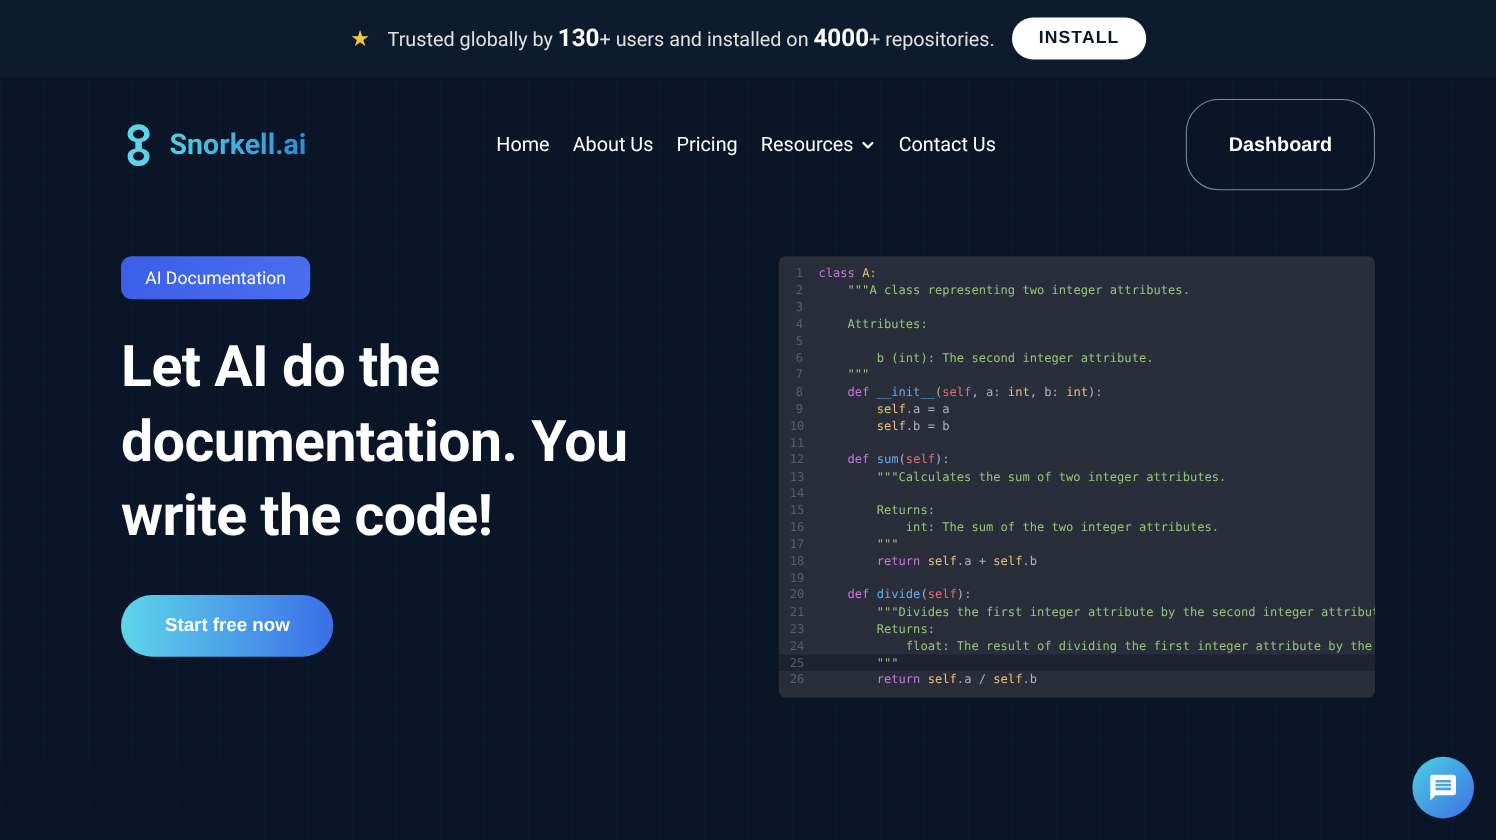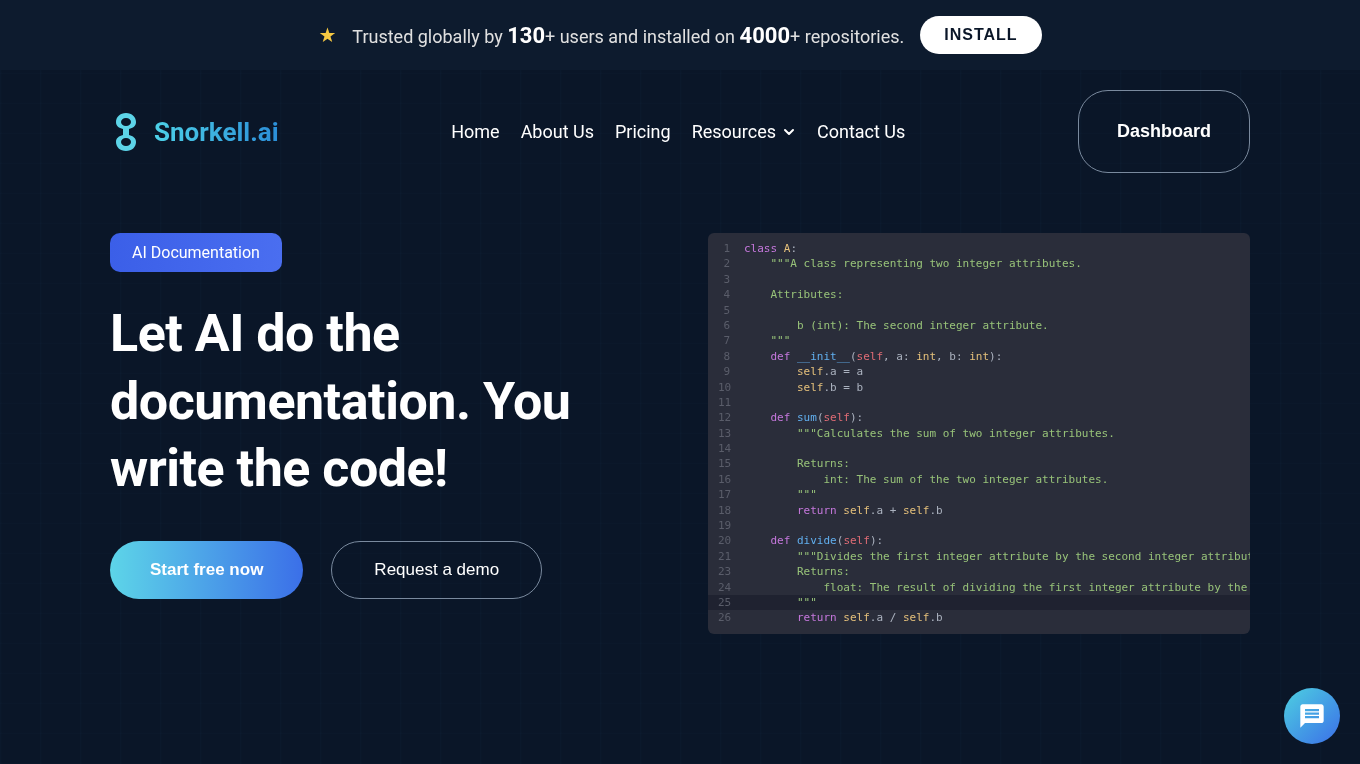--- a/index.html
+++ b/index.html
@@ -304,21 +304,20 @@
 
   <button class="dashboard-btn">Dashboard</button>
 </nav>
 
 <section class="hero">
   <div class="hero-left">
     <div class="badge">AI Documentation</div>
     <h1 class="hero-title">Let AI do the documentation. You write the code!</h1>
     <div class="hero-buttons">
       <button class="btn-primary">Start free now</button>
-      <button class="btn-secondary">Request a demo</button>
     </div>
   </div>
 
   <div class="code-editor">
     <div class="code-line">
         <span class="line-num">1</span>
         <span class="code-content"><span class="kw">class</span> <span class="cls">A</span><span class="punc">:</span></span>
       </div>
     <div class="code-line">
         <span class="line-num">2</span>

